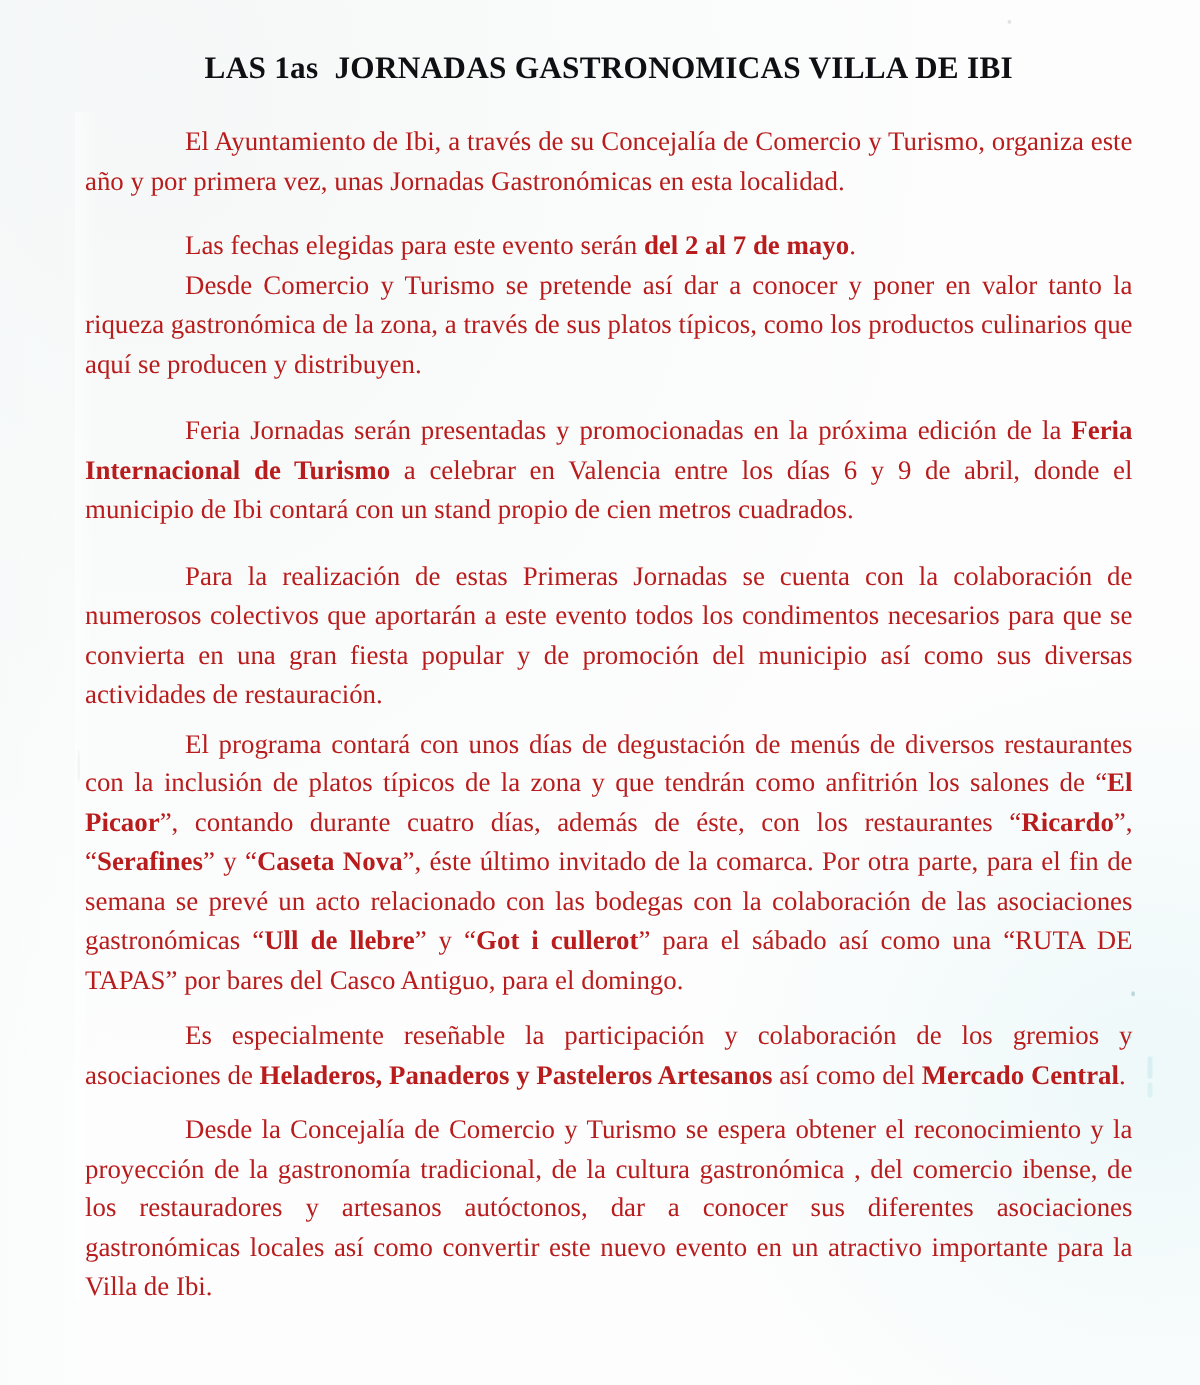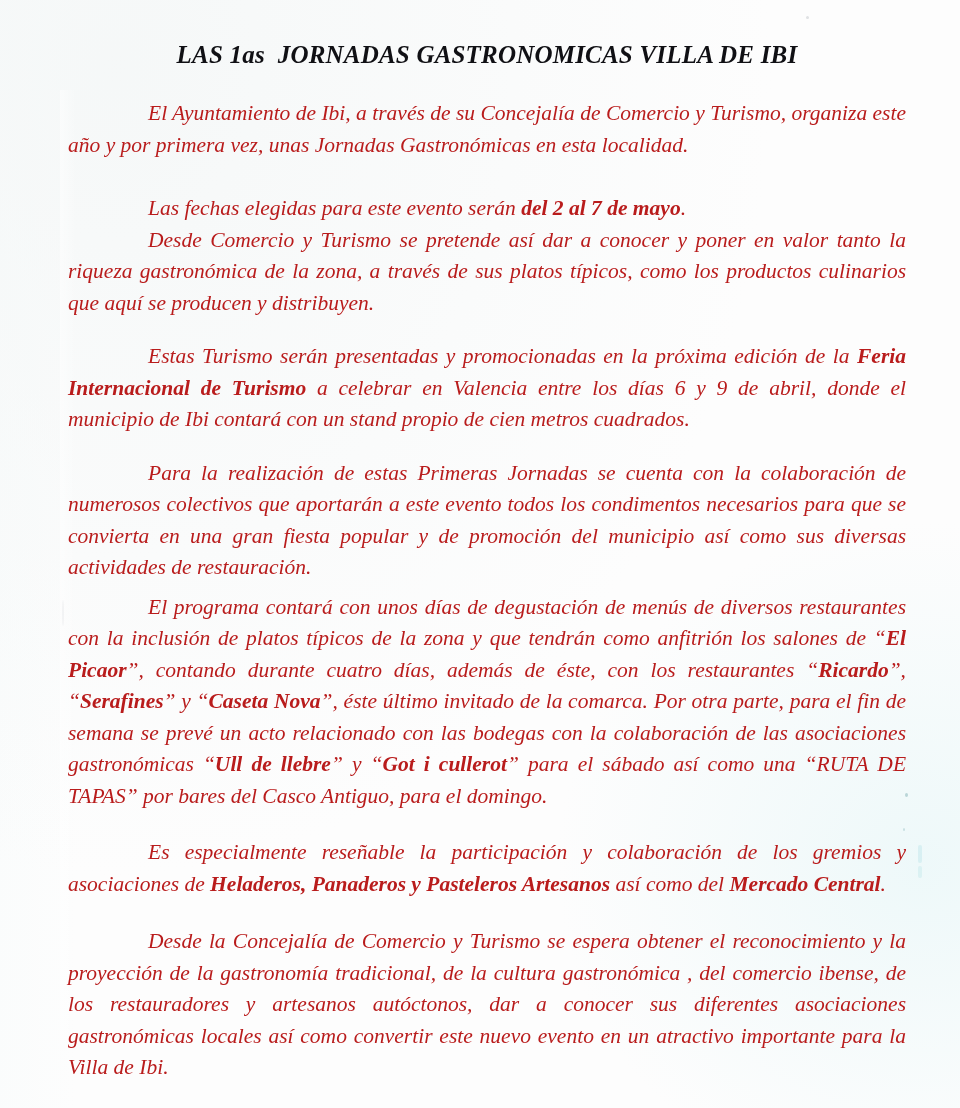--- a/index.html
+++ b/index.html
@@ -37,21 +37,20 @@
     border-radius: 50%;
     pointer-events: none;
   }
 
   .doc {
     position: absolute;
     left: 68px;
     top: 0;
     width: 838px;   
     height: 904px;
-    font-style: italic;
   }
 
   .doc-title {
     text-align: center;
     font-weight: bold;
     font-size: 25px;
     letter-spacing: 0.2px;
     margin: 0;
     padding-top: 41px;
     color: #101014;
@@ -66,27 +65,27 @@
     line-height: 31.5px;
     text-indent: 80px;
     margin: 0;
     color: #b91c1c;
     -webkit-font-smoothing: none;
   }
   .para b { font-weight: bold; }
 
   
   #p1 { margin-top: 29px; }
-  #p2 { margin-top: 32px; }
+  #p2 { margin-top: 20px; }
   #p3 { }
   #p4 { margin-top: 22px; }
   #p5 { margin-top: 22px; }
   #p6 { margin-top: 8px; }
-  #p7 { margin-top: 25px; }
-  #p8 { margin-top: 26px; }
+  #p7 { margin-top: 13px; }
+  #p8 { margin-top: 12px; }
 
   
   .leftfade {
     position: absolute;
     left: 60px; top: 90px;
     width: 16px; height: 950px;
     background: linear-gradient(90deg, rgba(255,255,255,0.55), rgba(255,255,255,0));
     pointer-events: none;
   }
 </style>
@@ -104,19 +103,19 @@
   <div class="speck" style="left:62px;top:600px;width:2px;height:26px;background:rgba(180,185,190,0.25);"></div>
 
   <div class="leftfade"></div>
 
   <div class="doc">
     <h1 class="doc-title">LAS 1as  JORNADAS GASTRONOMICAS VILLA DE IBI</h1>
 
     <p class="para" id="p1"><span>El Ayuntamiento de Ibi, a través de su Concejalía de Comercio y Turismo, organiza este año y por primera vez, unas Jornadas Gastronómicas en esta localidad.</span></p>
     <p class="para" id="p2"><span>Las fechas elegidas para este evento serán </span><b>del 2 al 7 de mayo</b><span>.</span></p>
     <p class="para" id="p3"><span>Desde Comercio y Turismo se pretende así dar a conocer y poner en valor tanto la riqueza gastronómica de la zona, a través de sus platos típicos, como los productos culinarios que aquí se producen y distribuyen.</span></p>
-    <p class="para" id="p4"><span>Estas Turismo serán presentadas y promocionadas en la próxima edición de la </span><b>Feria Internacional de Turismo</b><span> a celebrar en Valencia entre los días 6 y 9 de abril, donde el municipio de Ibi contará con un stand propio de cien metros cuadrados.</span></p>
+    <p class="para" id="p4"><span>Feria Jornadas serán presentadas y promocionadas en la próxima edición de la </span><b>Feria Internacional de Turismo</b><span> a celebrar en Valencia entre los días 6 y 9 de abril, donde el municipio de Ibi contará con un stand propio de cien metros cuadrados.</span></p>
     <p class="para" id="p5"><span>Para la realización de estas Primeras Jornadas se cuenta con la colaboración de numerosos colectivos que aportarán a este evento todos los condimentos necesarios para que se convierta en una gran fiesta popular y de promoción del municipio así como sus diversas actividades de restauración.</span></p>
     <p class="para" id="p6"><span>El programa contará con unos días de degustación de menús de diversos restaurantes con la inclusión de platos típicos de la zona y que tendrán como anfitrión los salones de “</span><b>El Picaor</b><span>”, contando durante cuatro días, además de éste, con los restaurantes “</span><b>Ricardo</b><span>”, “</span><b>Serafines</b><span>” y “</span><b>Caseta Nova</b><span>”, éste último invitado de la comarca. Por otra parte, para el fin de semana se prevé un acto relacionado con las bodegas con la colaboración de las asociaciones gastronómicas “</span><b>Ull de llebre</b><span>” y “</span><b>Got i cullerot</b><span>” para el sábado así como una “RUTA DE TAPAS” por bares del Casco Antiguo, para el domingo.</span></p>
     <p class="para" id="p7"><span>Es especialmente reseñable la participación y colaboración de los gremios y asociaciones de </span><b>Heladeros, Panaderos y Pasteleros Artesanos</b><span> así como del </span><b>Mercado Central</b><span>.</span></p>
     <p class="para" id="p8"><span>Desde la Concejalía de Comercio y Turismo se espera obtener el reconocimiento y la proyección de la gastronomía tradicional, de la cultura gastronómica , del comercio ibense, de los restauradores y artesanos autóctonos, dar a conocer sus diferentes asociaciones gastronómicas locales así como convertir este nuevo evento en un atractivo importante para la Villa de Ibi.</span></p>
   </div>
 </div>
 
 </body></html>

